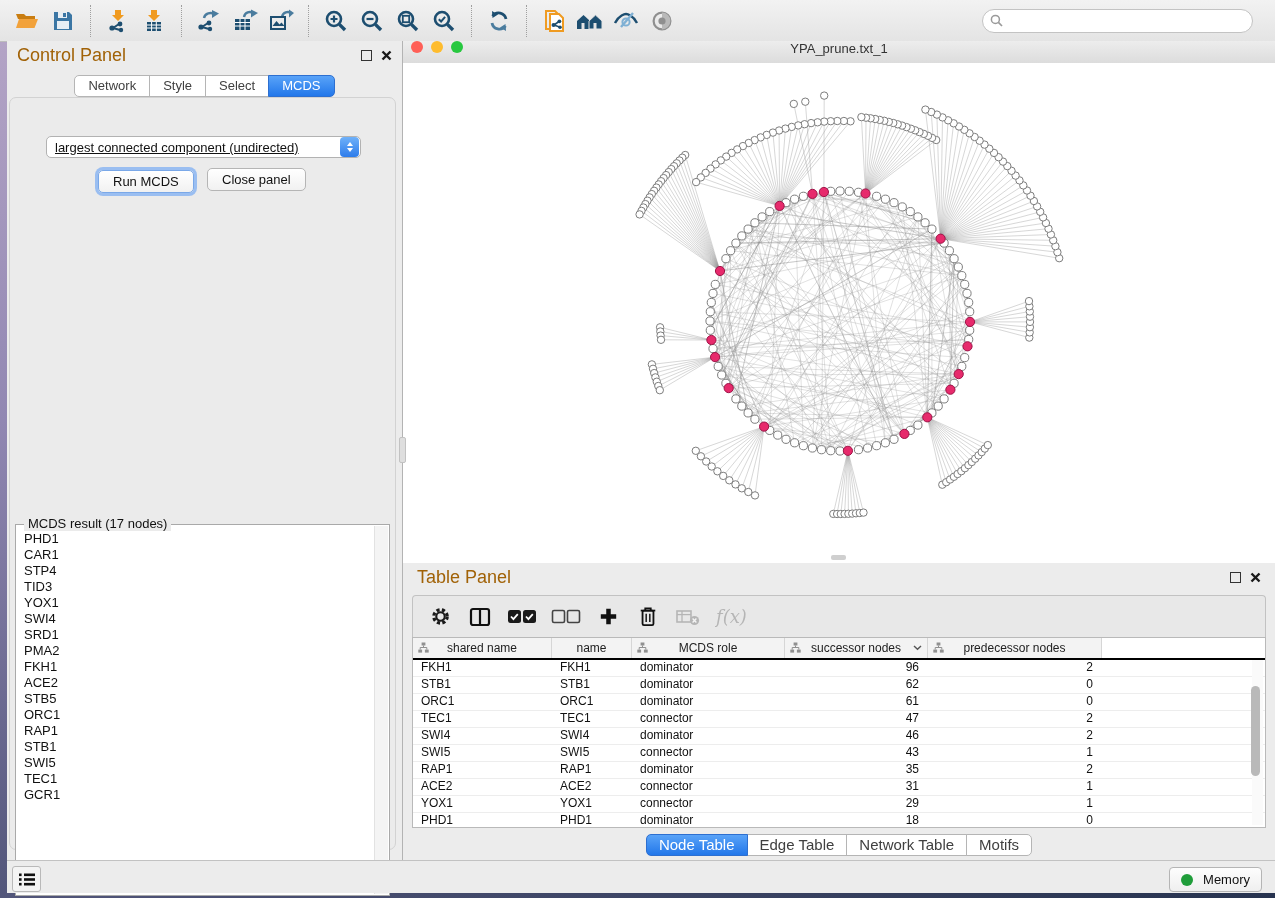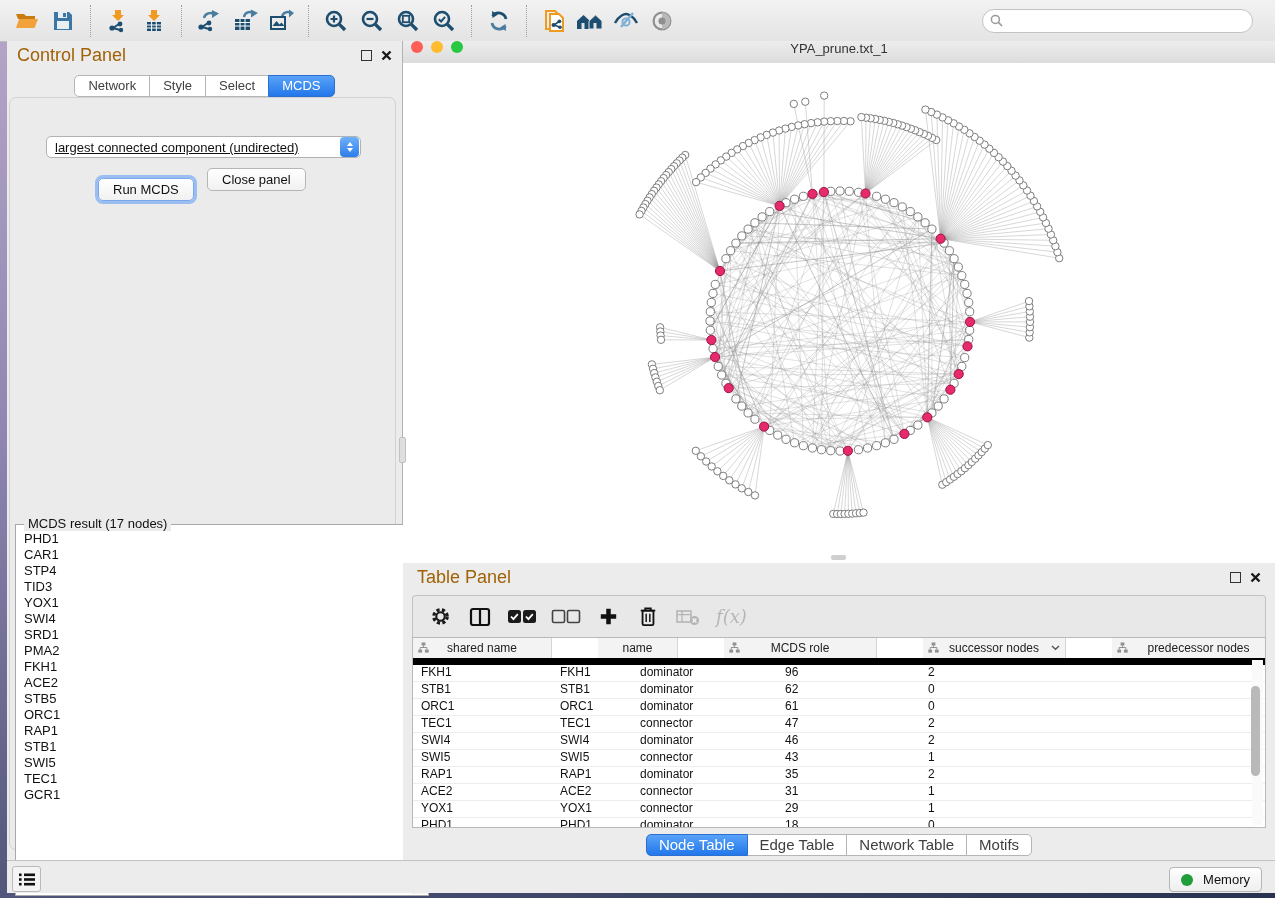--- a/index.html
+++ b/index.html
@@ -35,24 +35,24 @@
   #optselect{position:absolute;left:36px;top:38px;width:315px;height:22px;background:#fff;border:1px solid #b2b2b2;
              border-radius:5px;display:flex;align-items:center;font-size:13px;color:#111;box-sizing:border-box;}
   #optselect .sval{flex:1;padding-left:8px;white-space:nowrap;text-decoration:underline;}
   .stepper{width:19px;height:20px;border-radius:4px;background:linear-gradient(#6fb1f9,#2d7ceb);margin-right:1px;
            display:flex;flex-direction:column;align-items:center;justify-content:center;gap:2px;}
   .stepper i{width:0;height:0;border-left:3.5px solid transparent;border-right:3.5px solid transparent;display:block;}
   .stepper .up{border-bottom:4px solid #fff;}
   .stepper .dn{border-top:4px solid #fff;}
   .macbtn{background:linear-gradient(#ffffff,#f1f1f1);border:1px solid #b5b5b5;border-radius:5px;font-size:13px;
           color:#111;padding:3px 14px;line-height:15px;}
-  #runbtn{position:absolute;left:88px;top:80px;box-shadow:0 0 0 3px rgba(100,160,245,.6);border-color:#7aa8e8;}
+  #runbtn{position:absolute;left:88px;top:72px;box-shadow:0 0 0 3px rgba(100,160,245,.6);border-color:#7aa8e8;}
   #closepanelbtn{position:absolute;left:197px;top:70px;}
   
-  #mcdsgroup{position:absolute;left:5px;top:426px;width:373px;height:370px;border:1px solid #a9a9a9;background:#fff;padding-left:39px;}
+  #mcdsgroup{position:absolute;left:5px;top:426px;width:373px;height:370px;border:1px solid #a9a9a9;background:#fff;}
   #mcdslegend{position:absolute;top:-9px;left:8px;background:#ebebeb;padding:0 4px;font-size:13px;color:#111;}
   #mcdslist{position:absolute;left:1px;top:6px;bottom:1px;right:14px;overflow:hidden;}
   .mcdsitem{font-size:13px;line-height:16px;color:#111;padding-left:7px;}
   #mcdstrack{position:absolute;top:1px;bottom:1px;right:1px;width:13px;background:#f4f4f4;border-left:1px solid #e2e2e2;}
   
   #networkwin{left:403px;top:41px;width:872px;height:522px;background:#fff;}
   #nettitle{position:absolute;left:0;top:0;right:0;height:22px;background:linear-gradient(#ededed,#dcdcdc);
             border-bottom:1px solid #b6b6b6;display:flex;}
   .lights{display:flex;gap:8px;margin-left:8px;}
   .light{width:12px;height:12px;border-radius:50%;}
@@ -62,30 +62,30 @@
   #splitter{left:399px;top:437px;width:7px;height:26px;background:#dedede;border:1px solid #c2c2c2;border-radius:2px;box-sizing:border-box;}
   
   #tablepanel{left:403px;top:563px;width:872px;height:297px;background:#ececec;}
   #tp-hdr{position:absolute;top:0;left:0;right:0;height:28px;display:flex;align-items:center;padding:0 14px;box-sizing:border-box;}
   #tp-toolbar{position:absolute;left:9px;top:32px;width:854px;height:42px;background:#e8e8e8;border:1px solid #c2c2c2;
               border-bottom:none;border-radius:4px 4px 0 0;display:flex;align-items:center;gap:14px;padding-left:14px;box-sizing:border-box;}
   .ttbtn{display:flex;align-items:center;justify-content:center;min-width:26px;height:30px;}
   .dim{opacity:.55;}
   #tablebox{position:absolute;left:9px;top:74px;width:854px;height:191px;background:#fff;border:1px solid #b9b9b9;box-sizing:border-box;overflow:hidden;}
   .hrow,.trow{display:grid;grid-template-columns:139px 80px 153px 143px 174px 1fr;}
-  .hrow{height:20px;border-bottom:7px solid #000000;gap:46px;}
+  .hrow{height:20px;border-bottom:2px solid #000000;}
   .hcell{background:#f3f3f3;border-right:1px solid #d6d6d6;position:relative;display:flex;align-items:center;
          justify-content:center;font-size:12px;color:#222;overflow:hidden;}
   .hcell.empty{background:transparent;border-right:none;}
   .hcell .ticon{position:absolute;left:5px;top:4px;}
   .hcell .chev{position:absolute;right:5px;top:7px;}
   .trow{height:16px;border-bottom:1px solid #ededed;}
   .tcell{font-size:12px;color:#111;line-height:15px;white-space:nowrap;overflow:hidden;}
   .a-left{padding-left:8px;text-align:left;}
-  .a-right{padding-right:9px;}
+  .a-right{padding-right:9px;text-align:right;}
   #vtrack{position:absolute;right:2px;top:22px;bottom:2px;width:11px;background:#fafafa;}
   #vthumb{position:absolute;right:3px;top:26px;width:9px;height:90px;background:#b9b9b9;border-radius:5px;}
   #tp-tabs{position:absolute;left:0;right:0;top:271px;display:flex;justify-content:center;}
   #tp-tabs .seg{font-size:15px;padding:2px 12px;}
   
   #statusbar{left:7px;top:860px;width:1268px;height:33px;background:#ececec;border-top:1px solid #c2c2c2;box-sizing:border-box;}
   #listbtn{position:absolute;left:5px;top:5px;width:27px;height:24px;background:#f4f4f4;border:1px solid #b9b9b9;
            border-radius:3px;display:flex;align-items:center;justify-content:center;}
   #membtn{position:absolute;right:13px;top:6px;height:23px;background:linear-gradient(#fdfdfd,#efefef);
           border:1px solid #b5b5b5;border-radius:4px;display:flex;align-items:center;gap:10px;padding:0 11px;font-size:13px;color:#111;}

